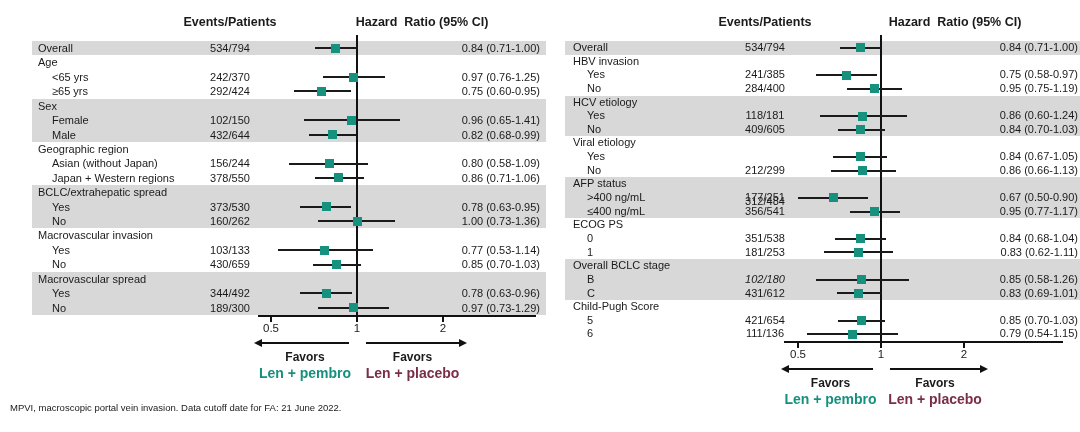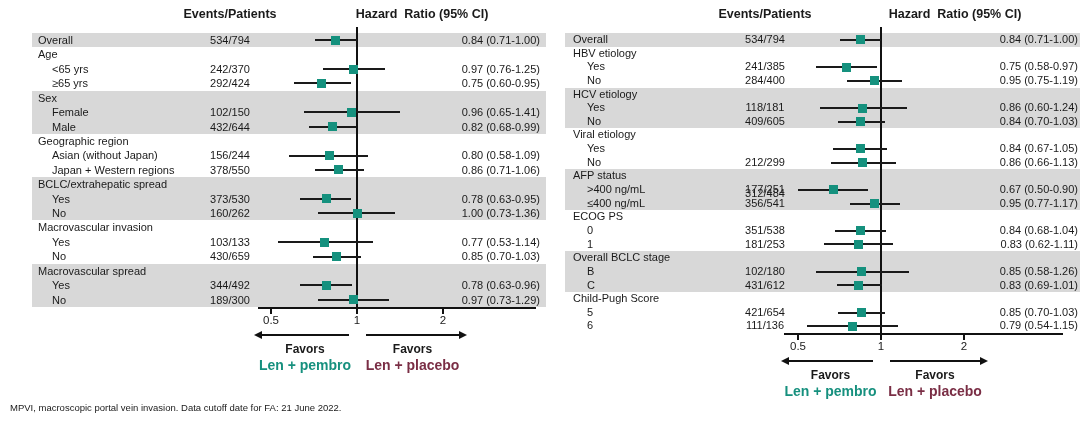--- a/index.html
+++ b/index.html
@@ -1,18 +1,18 @@
 <!DOCTYPE html>
 <html><head>
 <meta charset="utf-8">
 <style>
   html,body{margin:0;padding:0;background:#ffffff;}
   .canvas{position:relative;width:1080px;height:432px;background:#ffffff;overflow:hidden;
           font-family:"Liberation Sans", sans-serif;color:#1a1a1a;}
-  .plot{position:absolute;top:0;height:312px;}
+  .plot{position:absolute;top:8px;height:312px;}
   .hdr{position:absolute;font-size:12.5px;font-weight:bold;white-space:pre;transform:translateX(-50%);}
   .band{position:absolute;background:#d8d8d8;left:2px;right:0;}
   .rowlabel{position:absolute;font-size:11px;white-space:pre;}
   .events{position:absolute;font-size:11px;transform:translateX(-50%);white-space:pre;}
   .hrtext{position:absolute;font-size:11px;text-align:right;white-space:pre;}
   .refline{position:absolute;width:2px;background:#111;}
   .ciline{position:absolute;height:2px;background:#1a1a1a;}
   .marker{position:absolute;width:9px;height:9px;}
   .axisline{position:absolute;height:2px;background:#111;}
   .tick{position:absolute;width:2px;height:6px;background:#111;}
@@ -140,21 +140,21 @@
       <div class="band" style="top: 196.68px; height: 13.64px; background: rgb(216, 216, 216);"></div>
       <div class="band" style="top: 251.24px; height: 13.64px; background: rgb(216, 216, 216);"></div>
       <div class="band" style="top: 264.88px; height: 13.64px; background: rgb(216, 216, 216);"></div>
       <div class="band" style="top: 278.52px; height: 13.64px; background: rgb(216, 216, 216);"></div>
       <div class="refline" style="left: 317px; top: 27px; height: 308.08px; background: rgb(17, 17, 17);"></div>
       <div class="rowlabel" style="left: 10px; top: 33px; line-height: 13.64px;">Overall</div>
       <div class="events" style="left: 202px; top: 33px; line-height: 13.64px;">534/794</div>
       <div class="hrtext" style="right: 2px; top: 33px; line-height: 13.64px;">0.84 (0.71-1.00)</div>
       <div class="ciline" style="left: 276.989px; width: 41.0111px; top: 38.82px;"></div>
       <div class="marker" style="left: 292.622px; top: 35.32px; background: rgb(21, 145, 126);"></div>
-      <div class="rowlabel" style="left: 10px; top: 46.64px; line-height: 13.64px;">HBV etiology</div>
+      <div class="rowlabel" style="left: 10px; top: 46.64px; line-height: 13.64px;">HBV invasion</div>
       <div class="rowlabel" style="left: 24px; top: 60.28px; line-height: 13.64px;">Yes</div>
       <div class="events" style="left: 202px; top: 60.28px; line-height: 13.64px;">241/385</div>
       <div class="hrtext" style="right: 2px; top: 60.28px; line-height: 13.64px;">0.75 (0.58-0.97)</div>
       <div class="ciline" style="left: 252.772px; width: 61.5803px; top: 66.1px;"></div>
       <div class="marker" style="left: 279.052px; top: 62.6px; background: rgb(21, 145, 126);"></div>
       <div class="rowlabel" style="left: 24px; top: 73.92px; line-height: 13.64px;">No</div>
       <div class="events" style="left: 202px; top: 73.92px; line-height: 13.64px;">284/400</div>
       <div class="hrtext" style="right: 2px; top: 73.92px; line-height: 13.64px;">0.95 (0.75-1.19)</div>
       <div class="ciline" style="left: 283.552px; width: 55.2779px; top: 79.74px;"></div>
       <div class="marker" style="left: 307.358px; top: 76.24px; background: rgb(21, 145, 126);"></div>
@@ -197,21 +197,21 @@
       <div class="hrtext" style="right: 2px; top: 223.96px; line-height: 13.64px;">0.84 (0.68-1.04)</div>
       <div class="ciline" style="left: 271.819px; width: 50.8771px; top: 229.78px;"></div>
       <div class="marker" style="left: 292.622px; top: 226.28px; background: rgb(21, 145, 126);"></div>
       <div class="rowlabel" style="left: 24px; top: 237.6px; line-height: 13.64px;">1</div>
       <div class="events" style="left: 202px; top: 237.6px; line-height: 13.64px;">181/253</div>
       <div class="hrtext" style="right: 2px; top: 237.6px; line-height: 13.64px;">0.83 (0.62-1.11)</div>
       <div class="ciline" style="left: 260.758px; width: 69.7382px; top: 243.42px;"></div>
       <div class="marker" style="left: 291.188px; top: 239.92px; background: rgb(21, 145, 126);"></div>
       <div class="rowlabel" style="left: 10px; top: 251.24px; line-height: 13.64px;">Overall BCLC stage</div>
       <div class="rowlabel" style="left: 24px; top: 264.88px; line-height: 13.64px;">B</div>
-      <div class="events" style="left: 202px; top: 264.88px; line-height: 13.64px;">102/180</div>
+      <div class="events" style="left: 202px; top: 264.88px; line-height: 13.64px; font-style: italic;">102/180</div>
       <div class="hrtext" style="right: 2px; top: 264.88px; line-height: 13.64px;">0.85 (0.58-1.26)</div>
       <div class="ciline" style="left: 252.772px; width: 92.9018px; top: 270.7px;"></div>
       <div class="marker" style="left: 294.039px; top: 267.2px; background: rgb(21, 145, 126);"></div>
       <div class="rowlabel" style="left: 24px; top: 278.52px; line-height: 13.64px;">C</div>
       <div class="events" style="left: 202px; top: 278.52px; line-height: 13.64px;">431/612</div>
       <div class="hrtext" style="right: 2px; top: 278.52px; line-height: 13.64px;">0.83 (0.69-1.01)</div>
       <div class="ciline" style="left: 273.567px; width: 45.624px; top: 284.34px;"></div>
       <div class="marker" style="left: 291.188px; top: 280.84px; background: rgb(21, 145, 126);"></div>
       <div class="rowlabel" style="left: 10px; top: 292.16px; line-height: 13.64px;">Child-Pugh Score</div>
       <div class="rowlabel" style="left: 24px; top: 305.8px; line-height: 13.64px;">5</div>

